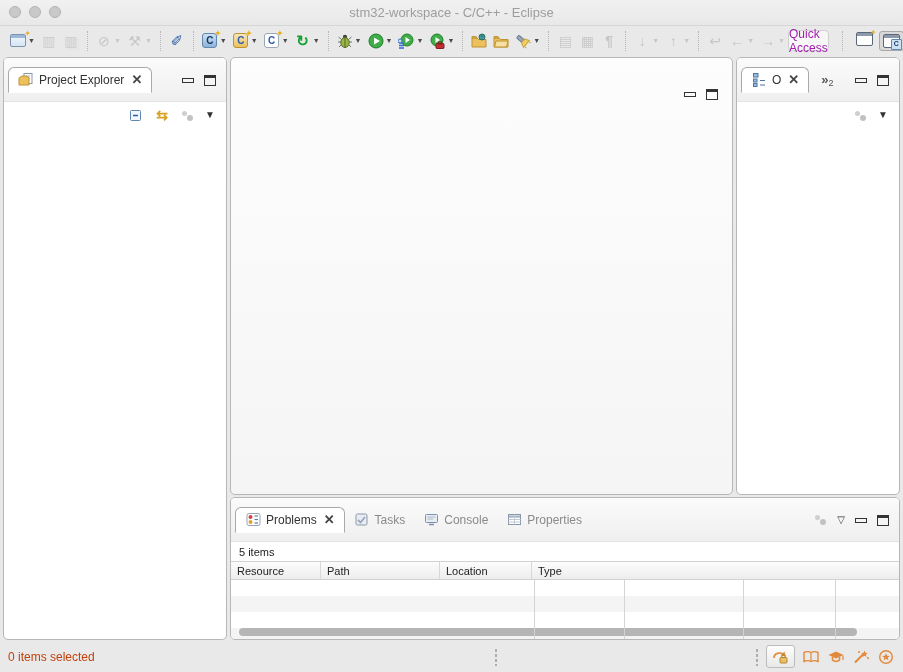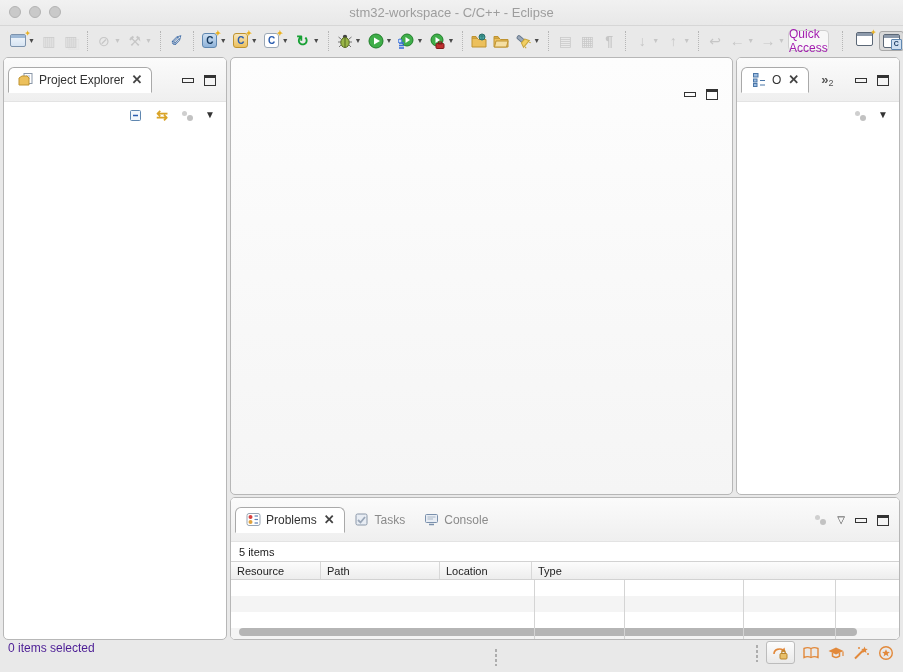--- a/index.html
+++ b/index.html
@@ -70,22 +70,22 @@
   .table-header{display:flex;height:17px;background:linear-gradient(#fcfcfc,#ededed);
                 border-top:1px solid #d2d2d2;border-bottom:1px solid #d2d2d2;font-size:11px;color:#222;box-sizing:content-box}
   .th{box-sizing:border-box;padding:1px 6px;border-right:1px solid #d8d8d8;display:flex;justify-content:space-between;align-items:center;flex:0 0 auto}
   .th:last-child{border-right:none;flex:1}
   .sort{font-size:8px;color:#555}
   .table-body{position:relative;flex:1;background:repeating-linear-gradient(to bottom,#ffffff 0 16px,#f4f4f4 16px 32px)}
   .gridline{position:absolute;top:0;bottom:0;width:1px;background:#d4d4d4}
   .hthumb{position:absolute;left:8px;bottom:3px;width:618px;height:8px;border-radius:4px;background:#b5b5b5}
   #bottom{display:flex;flex-direction:column}
   
-  .statusbar{position:absolute;left:0;top:641px;right:0;height:31px;display:flex;align-items:flex-start;
-             font-size:12px;color:#4c1d95;padding:0 8px;box-sizing:border-box}
+  .statusbar{position:absolute;left:0;top:641px;right:0;height:31px;display:flex;align-items:center;
+             font-size:12px;color:#c2410c;padding:0 8px;box-sizing:border-box}
   .drag-dots{width:4px;height:18px;background-image:radial-gradient(#adadad 1px,transparent 1.4px);background-size:4px 5px;flex:0 0 auto}
   .center-handle{position:absolute;left:494px;top:7px}
   .status-right{margin-left:auto;display:flex;align-items:center;gap:7px}
   .status-box{display:flex;align-items:center;justify-content:center;width:27px;height:21px;border:1px solid #bcbcbc;
               border-radius:3px;background:linear-gradient(#fdfdfd,#e9e9e9)}
   .sicon{display:inline-flex;width:18px;height:18px;align-items:center;justify-content:center}
 </style>
 </head>
 <body>
 
@@ -405,20 +405,32 @@
         <span class="ticon">
           <svg width="15" height="15" viewBox="0 0 15 15">
             <rect x="1.5" y="2.5" width="12" height="8" rx="1" fill="#e8edf4" stroke="#7a90ac"></rect>
             <line x1="3.5" y1="5" x2="11.5" y2="5" stroke="#aab8c8"></line>
             <line x1="3.5" y1="7" x2="9" y2="7" stroke="#aab8c8"></line>
             <line x1="5" y1="12.5" x2="10" y2="12.5" stroke="#7a90ac" stroke-width="1.5"></line>
           </svg>
         </span>
         <span>Console</span>
       </div>
+      <div class="tab inactive">
+        <span class="ticon">
+          <svg width="15" height="15" viewBox="0 0 15 15">
+            <rect x="1.5" y="2.5" width="12" height="10" fill="#fff" stroke="#8a97a8"></rect>
+            <rect x="1.5" y="2.5" width="12" height="2.5" fill="#c9d4e0" stroke="#8a97a8"></rect>
+            <line x1="7.5" y1="2.5" x2="7.5" y2="12.5" stroke="#c0cad6"></line>
+            <line x1="1.5" y1="7.5" x2="13.5" y2="7.5" stroke="#c0cad6"></line>
+            <line x1="1.5" y1="10" x2="13.5" y2="10" stroke="#c0cad6"></line>
+          </svg>
+        </span>
+        <span>Properties</span>
+      </div>
       <div class="strip-right">
         <span class="dots"></span>
         <span class="vmenu">▽</span>
         <span class="ic-min"></span>
         <span class="ic-max"></span>
       </div>
     </div>
   <div class="items-count">5 items</div>
   <div class="table-header" id="table-header">
       <div class="th" style="width: 90px;">

